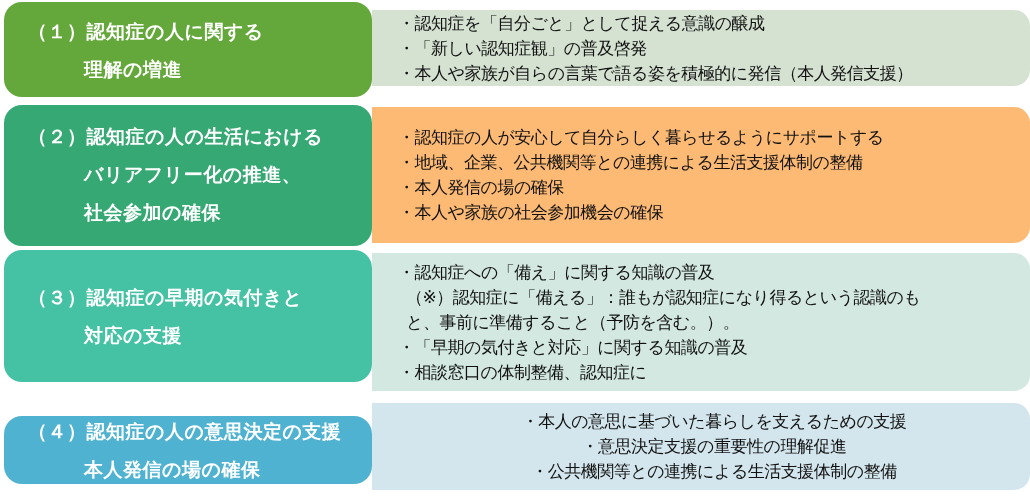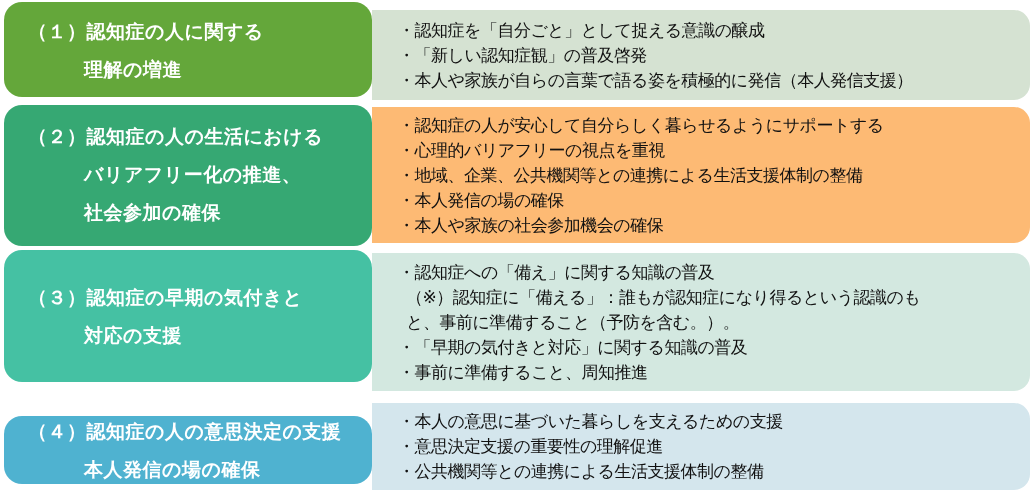--- a/index.html
+++ b/index.html
@@ -61,62 +61,61 @@
       white-space: nowrap;
     }
     .label-box .line.cont {
       padding-left: 56px;
     }
   </style>
 </head>
 <body>
 
 <div class="row">
-  <div class="panel" style="top:10px;height:90px;background:#d5e2d2;">
+  <div class="panel" style="top:10px;height:76px;background:#d5e2d2;">
     <div class="item">・認知症を「自分ごと」として捉える意識の醸成</div>
     <div class="item">・「新しい認知症観」の普及啓発</div>
     <div class="item">・本人や家族が自らの言葉で語る姿を積極的に発信（本人発信支援）</div>
   </div>
   <div class="label-box" style="top:2px;height:95px;background:#64a73a;">
     <div class="line"><span>（１）</span><span>認知症の人に関する</span></div>
     <div class="line cont">理解の増進</div>
   </div>
 </div>
 
 <div class="row">
   <div class="panel" style="top:107px;height:136px;background:#fdba74;">
     <div class="item">・認知症の人が安心して自分らしく暮らせるようにサポートする</div>
-    <div class="item">・心理的バリアフリーの視点を重視</div>
     <div class="item">・地域、企業、公共機関等との連携による生活支援体制の整備</div>
     <div class="item">・本人発信の場の確保</div>
     <div class="item">・本人や家族の社会参加機会の確保</div>
   </div>
   <div class="label-box" style="top:105px;height:141px;background:#36a873;font-family:Liberation Mono, monospace;">
     <div class="line"><span>（２）</span><span>認知症の人の生活における</span></div>
     <div class="line cont">バリアフリー化の推進、</div>
     <div class="line cont">社会参加の確保</div>
   </div>
 </div>
 
 <div class="row">
   <div class="panel" style="top:253px;height:138px;background:#d3e8e0;">
     <div class="item">・認知症への「備え」に関する知識の普及</div>
     <div class="item indent">（※）認知症に「備える」：誰もが認知症になり得るという認識のも</div>
     <div class="item indent">と、事前に準備すること（予防を含む。）。</div>
     <div class="item">・「早期の気付きと対応」に関する知識の普及</div>
-    <div class="item">・事前に準備すること、周知推進</div>
+    <div class="item">・相談窓口の体制整備、認知症に</div>
   </div>
   <div class="label-box" style="top:250px;height:132px;background:#45c1a3;">
     <div class="line"><span>（３）</span><span>認知症の早期の気付きと</span></div>
     <div class="line cont">対応の支援</div>
   </div>
 </div>
 
 <div class="row">
-  <div class="panel" style="top:403px;height:87px;background:#d4e6ed;">
+  <div class="panel" style="top:403px;height:87px;background:#d4e6ed;align-items:center;">
     <div class="item">・本人の意思に基づいた暮らしを支えるための支援</div>
     <div class="item">・意思決定支援の重要性の理解促進</div>
     <div class="item">・公共機関等との連携による生活支援体制の整備</div>
   </div>
   <div class="label-box" style="top:416px;height:68px;background:#4fb2d0;">
     <div class="line"><span>（４）</span><span>認知症の人の意思決定の支援</span></div>
     <div class="line cont">本人発信の場の確保</div>
   </div>
 </div>
 

